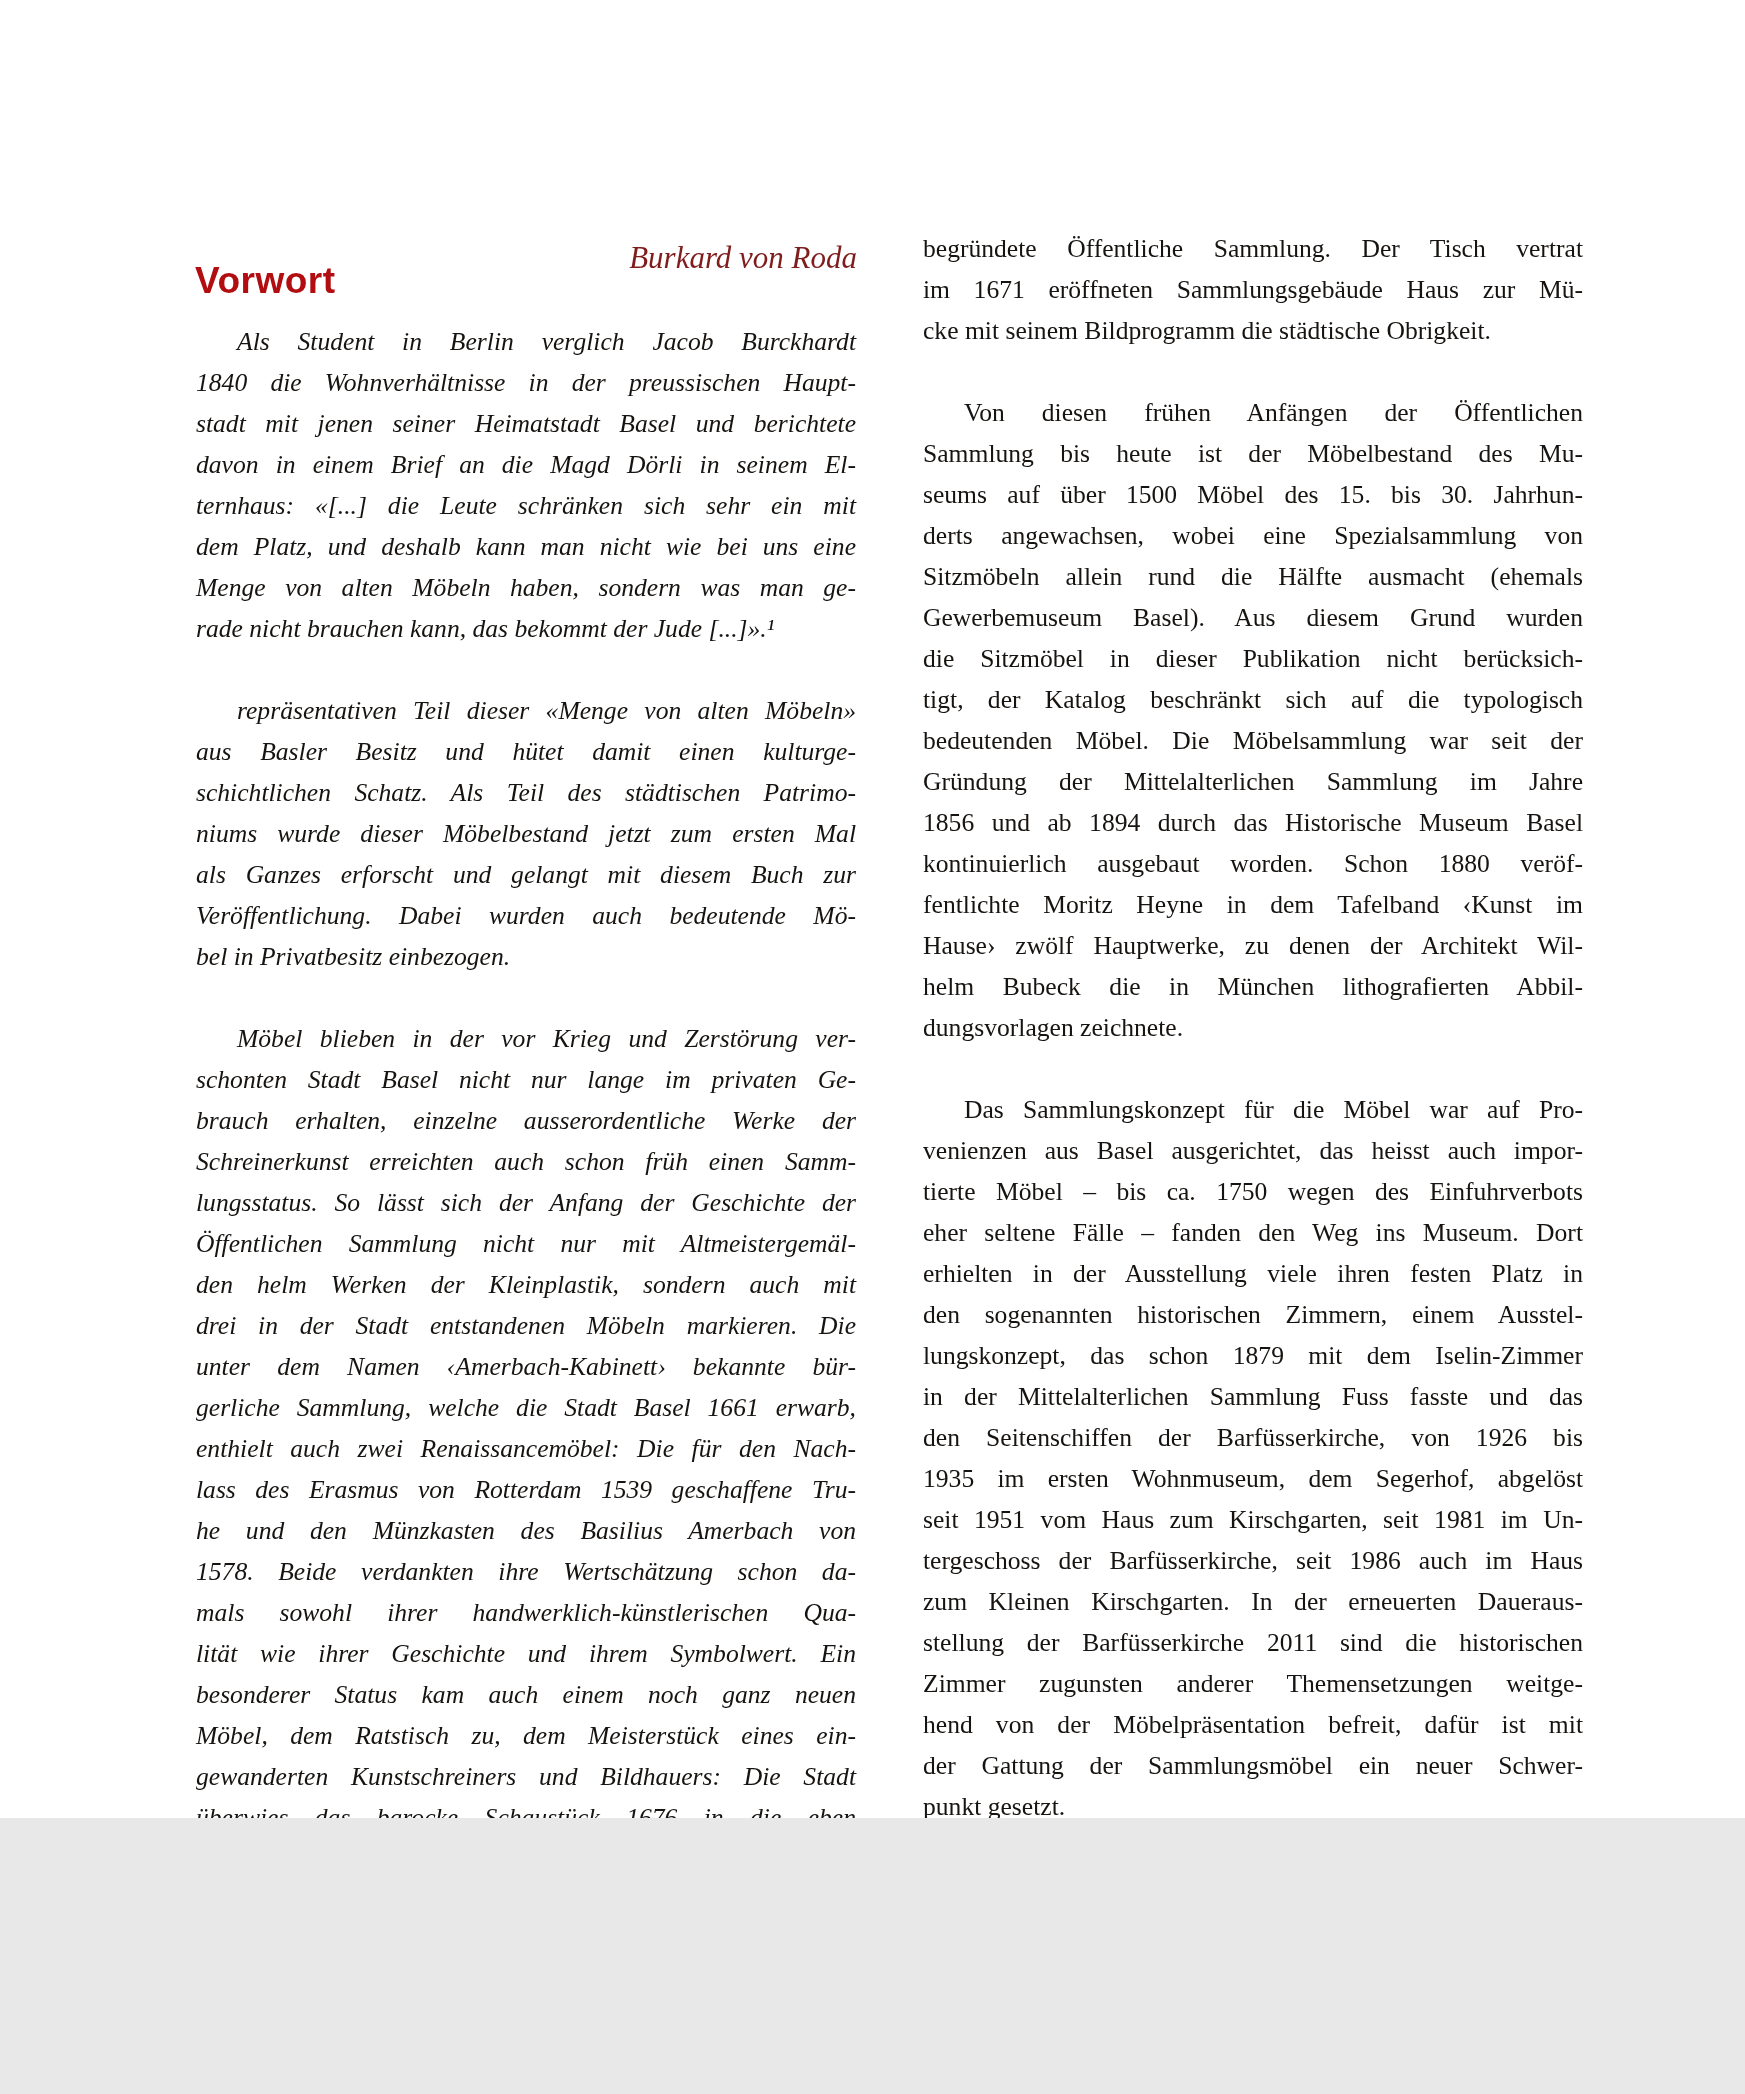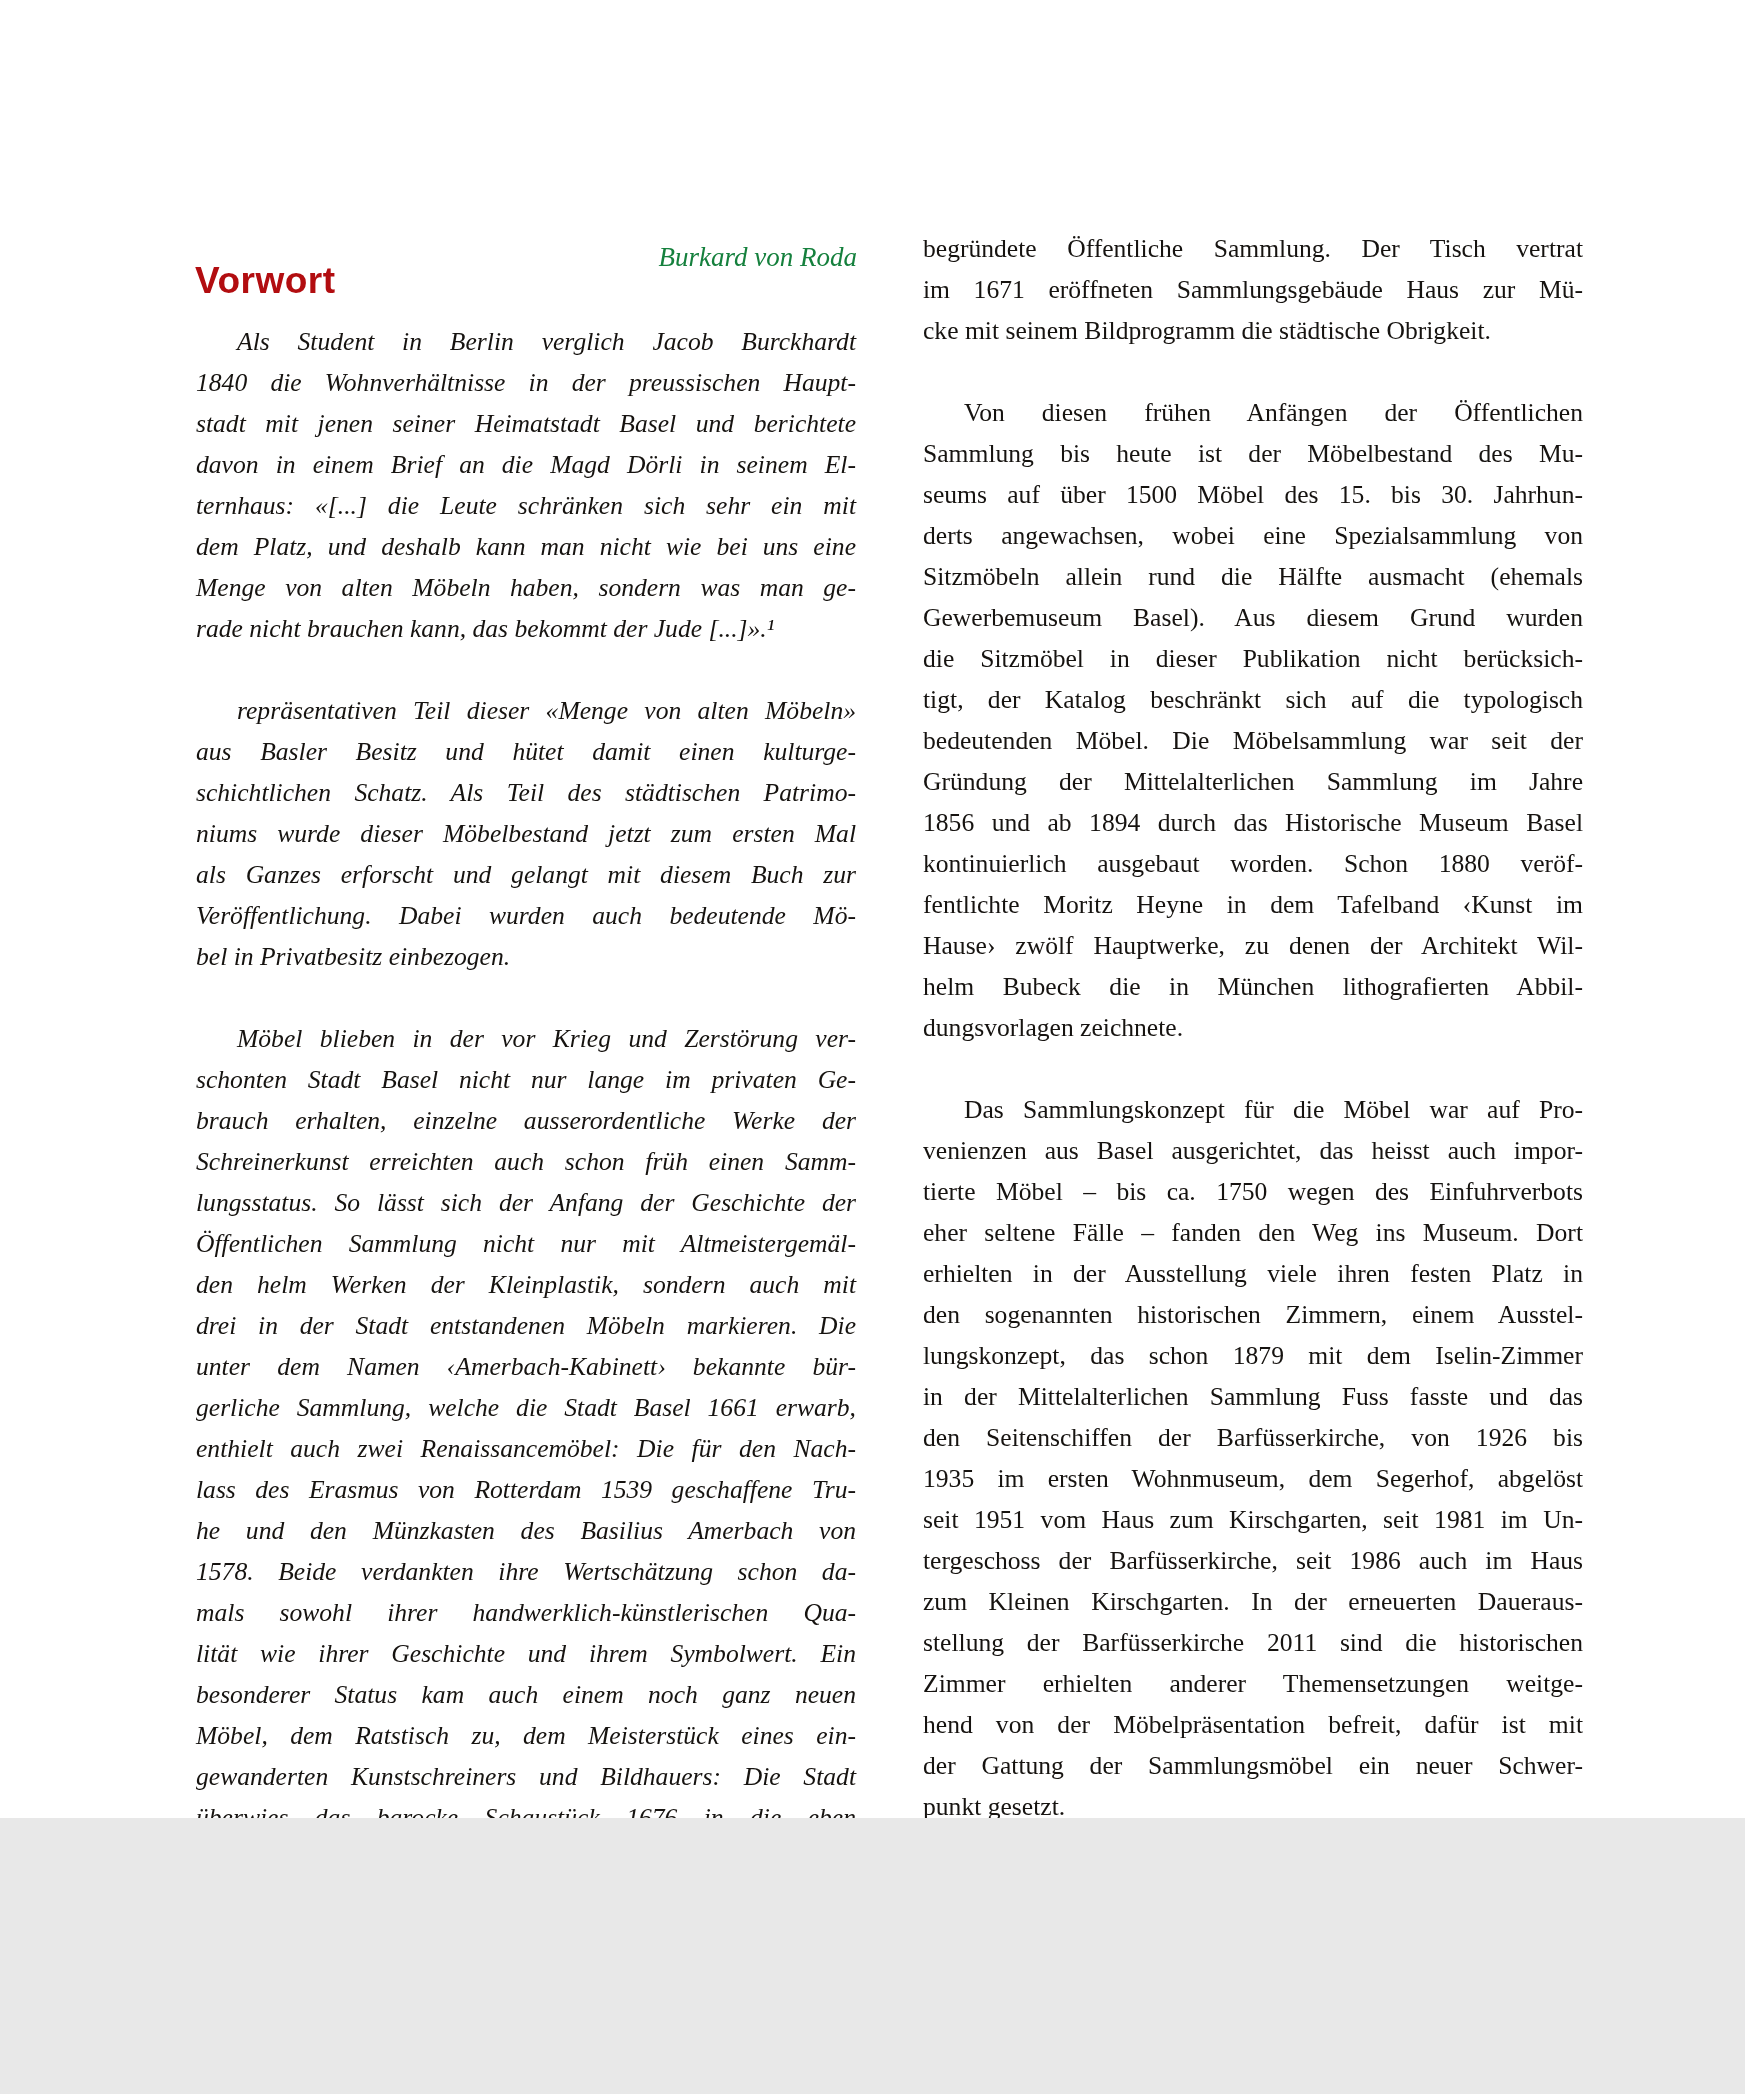--- a/index.html
+++ b/index.html
@@ -12,21 +12,21 @@
   }
   .doc-title {
     position:absolute; left:195px; top:236px;
     font-family:"Liberation Sans", sans-serif;
     font-weight:bold; font-size:37px; line-height:39px;
     letter-spacing:0.5px;
   }
   .doc-author {
     position:absolute; left:197px; top:242px; width:660px;
     text-align:right; font-style:italic;
-    font-size:27px; line-height:31.5px; color:#15803d;
+    font-size:31px; line-height:31.5px; color:#7f1d1d;
   }
   .col { position:absolute; width:660px; }
   .col-left  { left:196px; top:321px;font-style:italic; }
   .col-right { left:923px; top:228px; }
   .para { margin:0 0 41px 0; }
   .para:last-child { margin-bottom:0; }
   .line {
     font-size:25.6px; line-height:41px; color:#161310;
     text-align:justify; text-align-last:justify;
   }
@@ -126,21 +126,21 @@
         <div class="line">erhielten in der Ausstellung viele ihren festen Platz in</div>
         <div class="line">den sogenannten historischen Zimmern, einem Ausstel-</div>
         <div class="line">lungskonzept, das schon 1879 mit dem Iselin-Zimmer</div>
         <div class="line">in der Mittelalterlichen Sammlung Fuss fasste und das</div>
         <div class="line">den Seitenschiffen der Barfüsserkirche, von 1926 bis</div>
         <div class="line">1935 im ersten Wohnmuseum, dem Segerhof, abgelöst</div>
         <div class="line">seit 1951 vom Haus zum Kirschgarten, seit 1981 im Un-</div>
         <div class="line">tergeschoss der Barfüsserkirche, seit 1986 auch im Haus</div>
         <div class="line">zum Kleinen Kirschgarten. In der erneuerten Daueraus-</div>
         <div class="line">stellung der Barfüsserkirche 2011 sind die historischen</div>
-        <div class="line">Zimmer erhielten anderer Themensetzungen weitge-</div>
+        <div class="line">Zimmer zugunsten anderer Themensetzungen weitge-</div>
         <div class="line">hend von der Möbelpräsentation befreit, dafür ist mit</div>
         <div class="line">der Gattung der Sammlungsmöbel ein neuer Schwer-</div>
         <div class="line flush">punkt gesetzt.</div>
       </div>
     </div>
 
   <div class="footer-label">Vorwort</div>
   <div class="page-number">7</div>
 </div>
 

